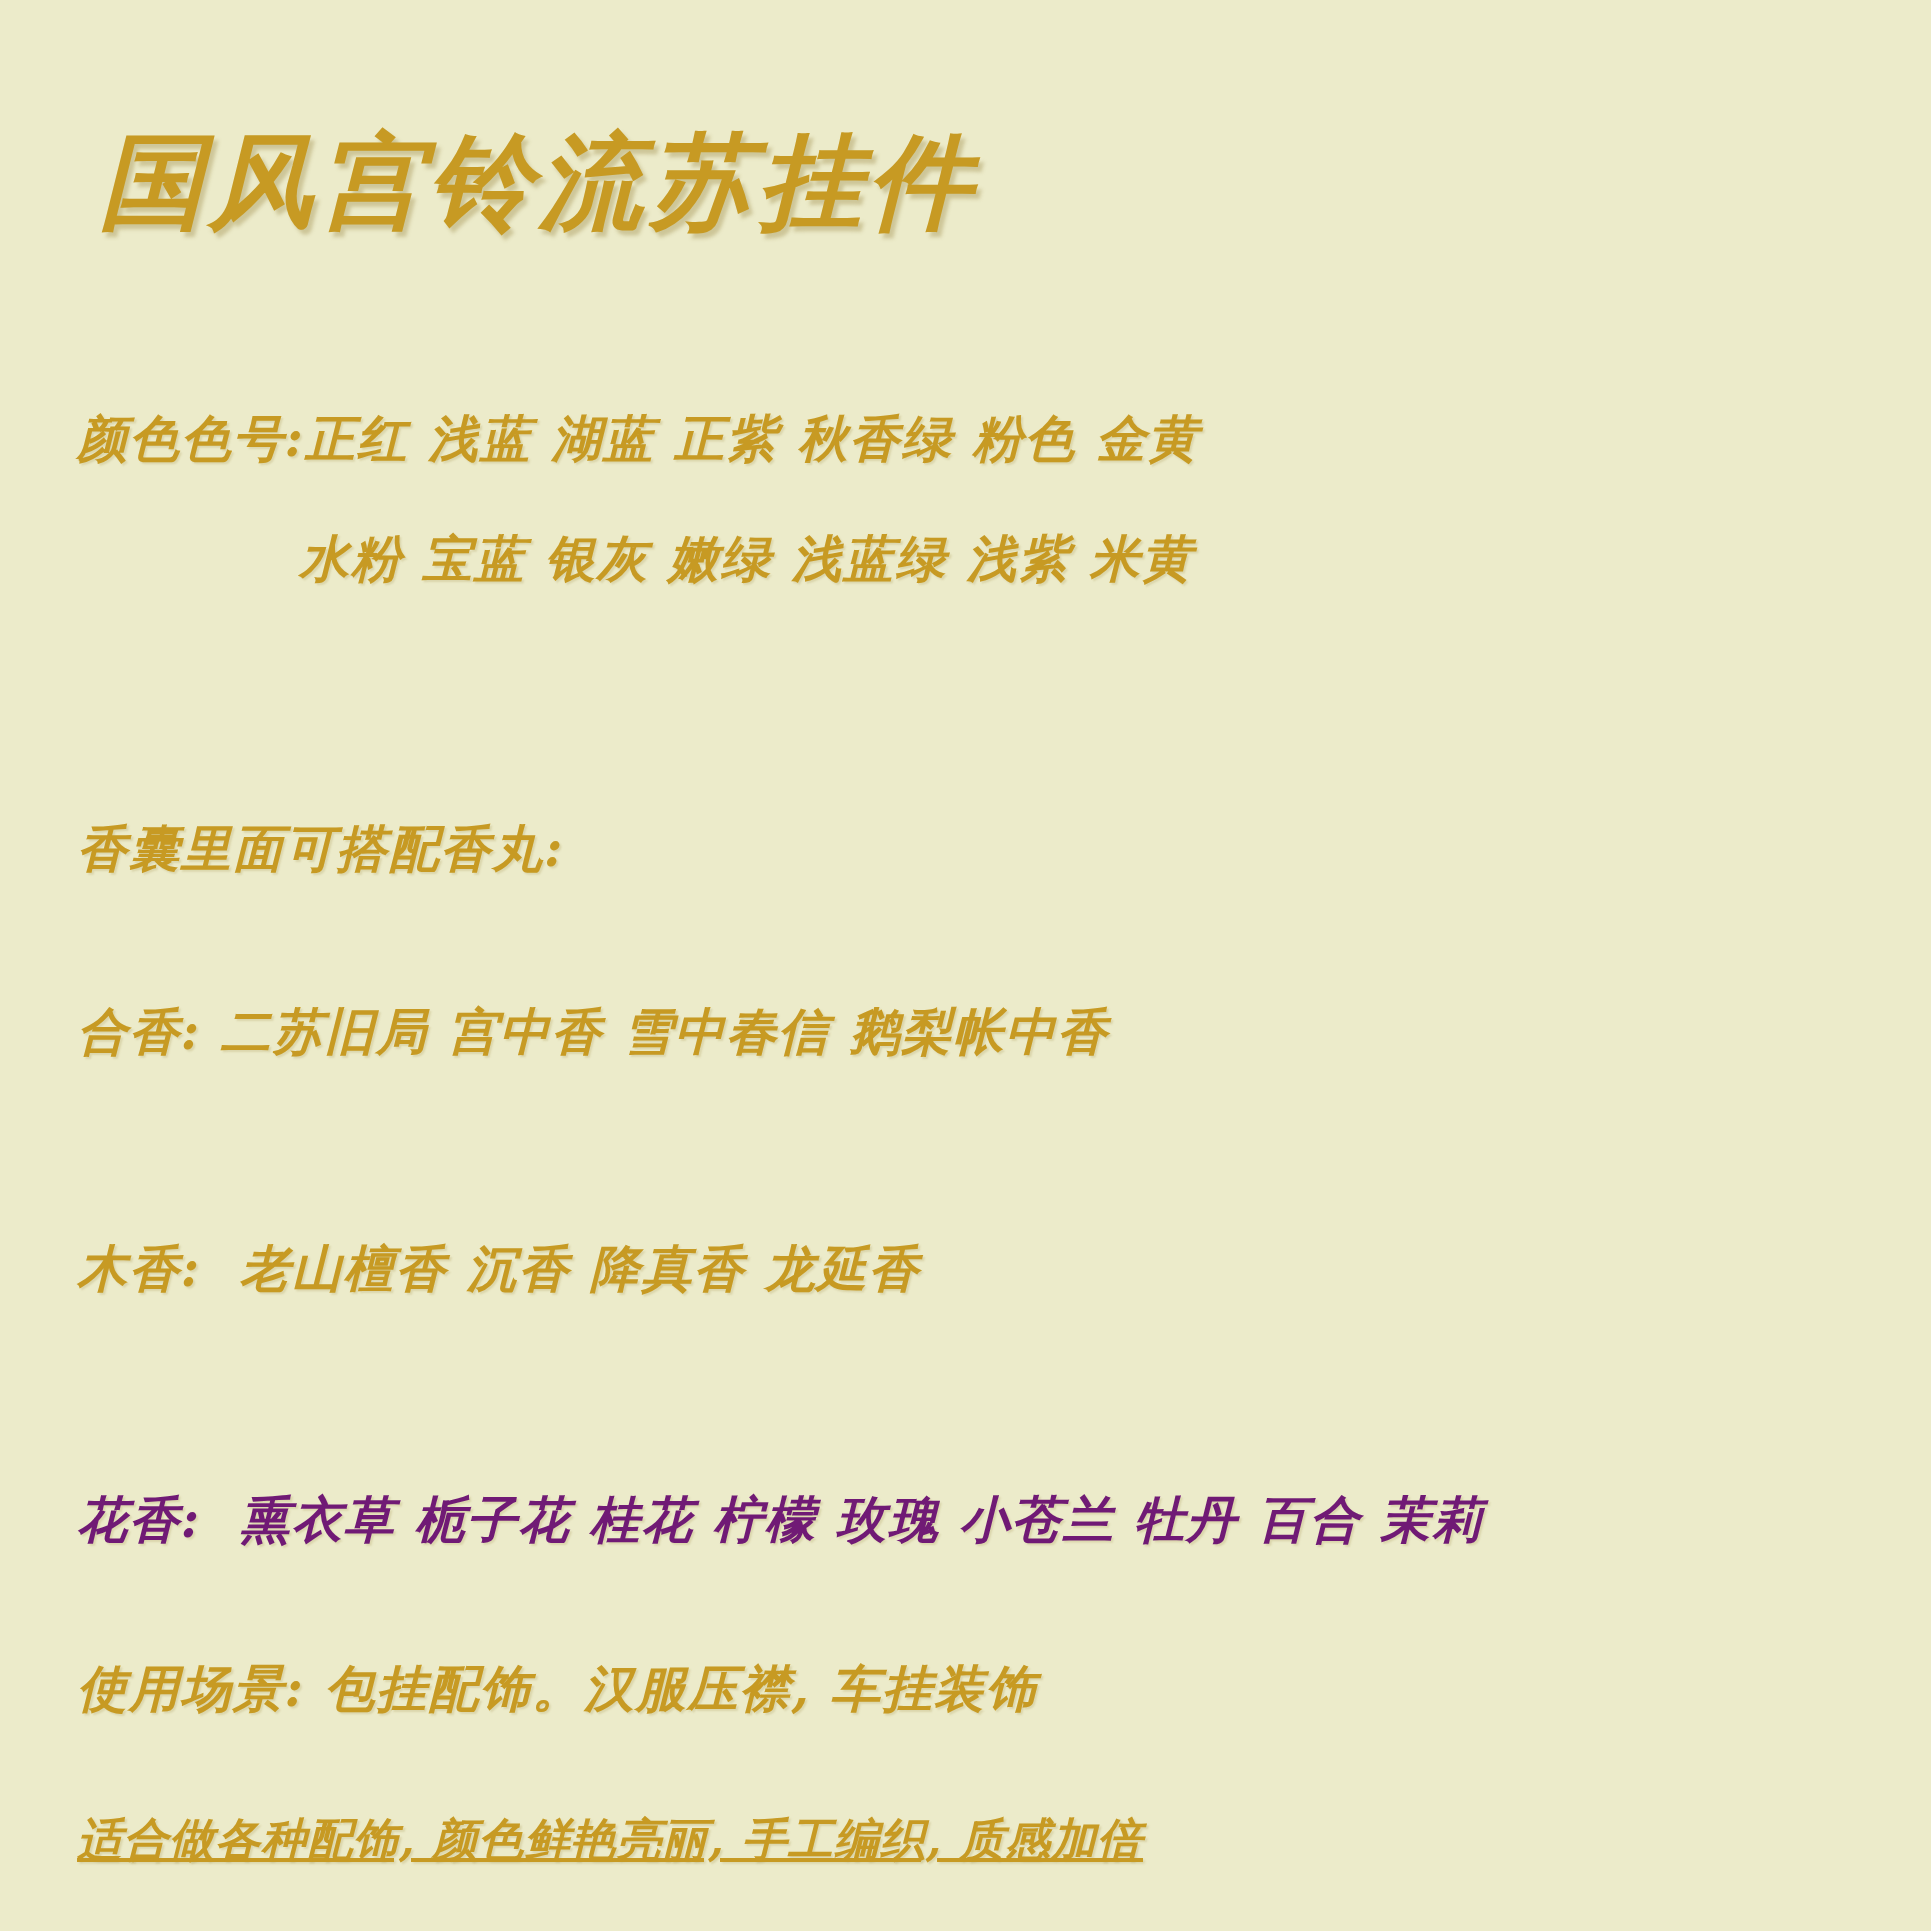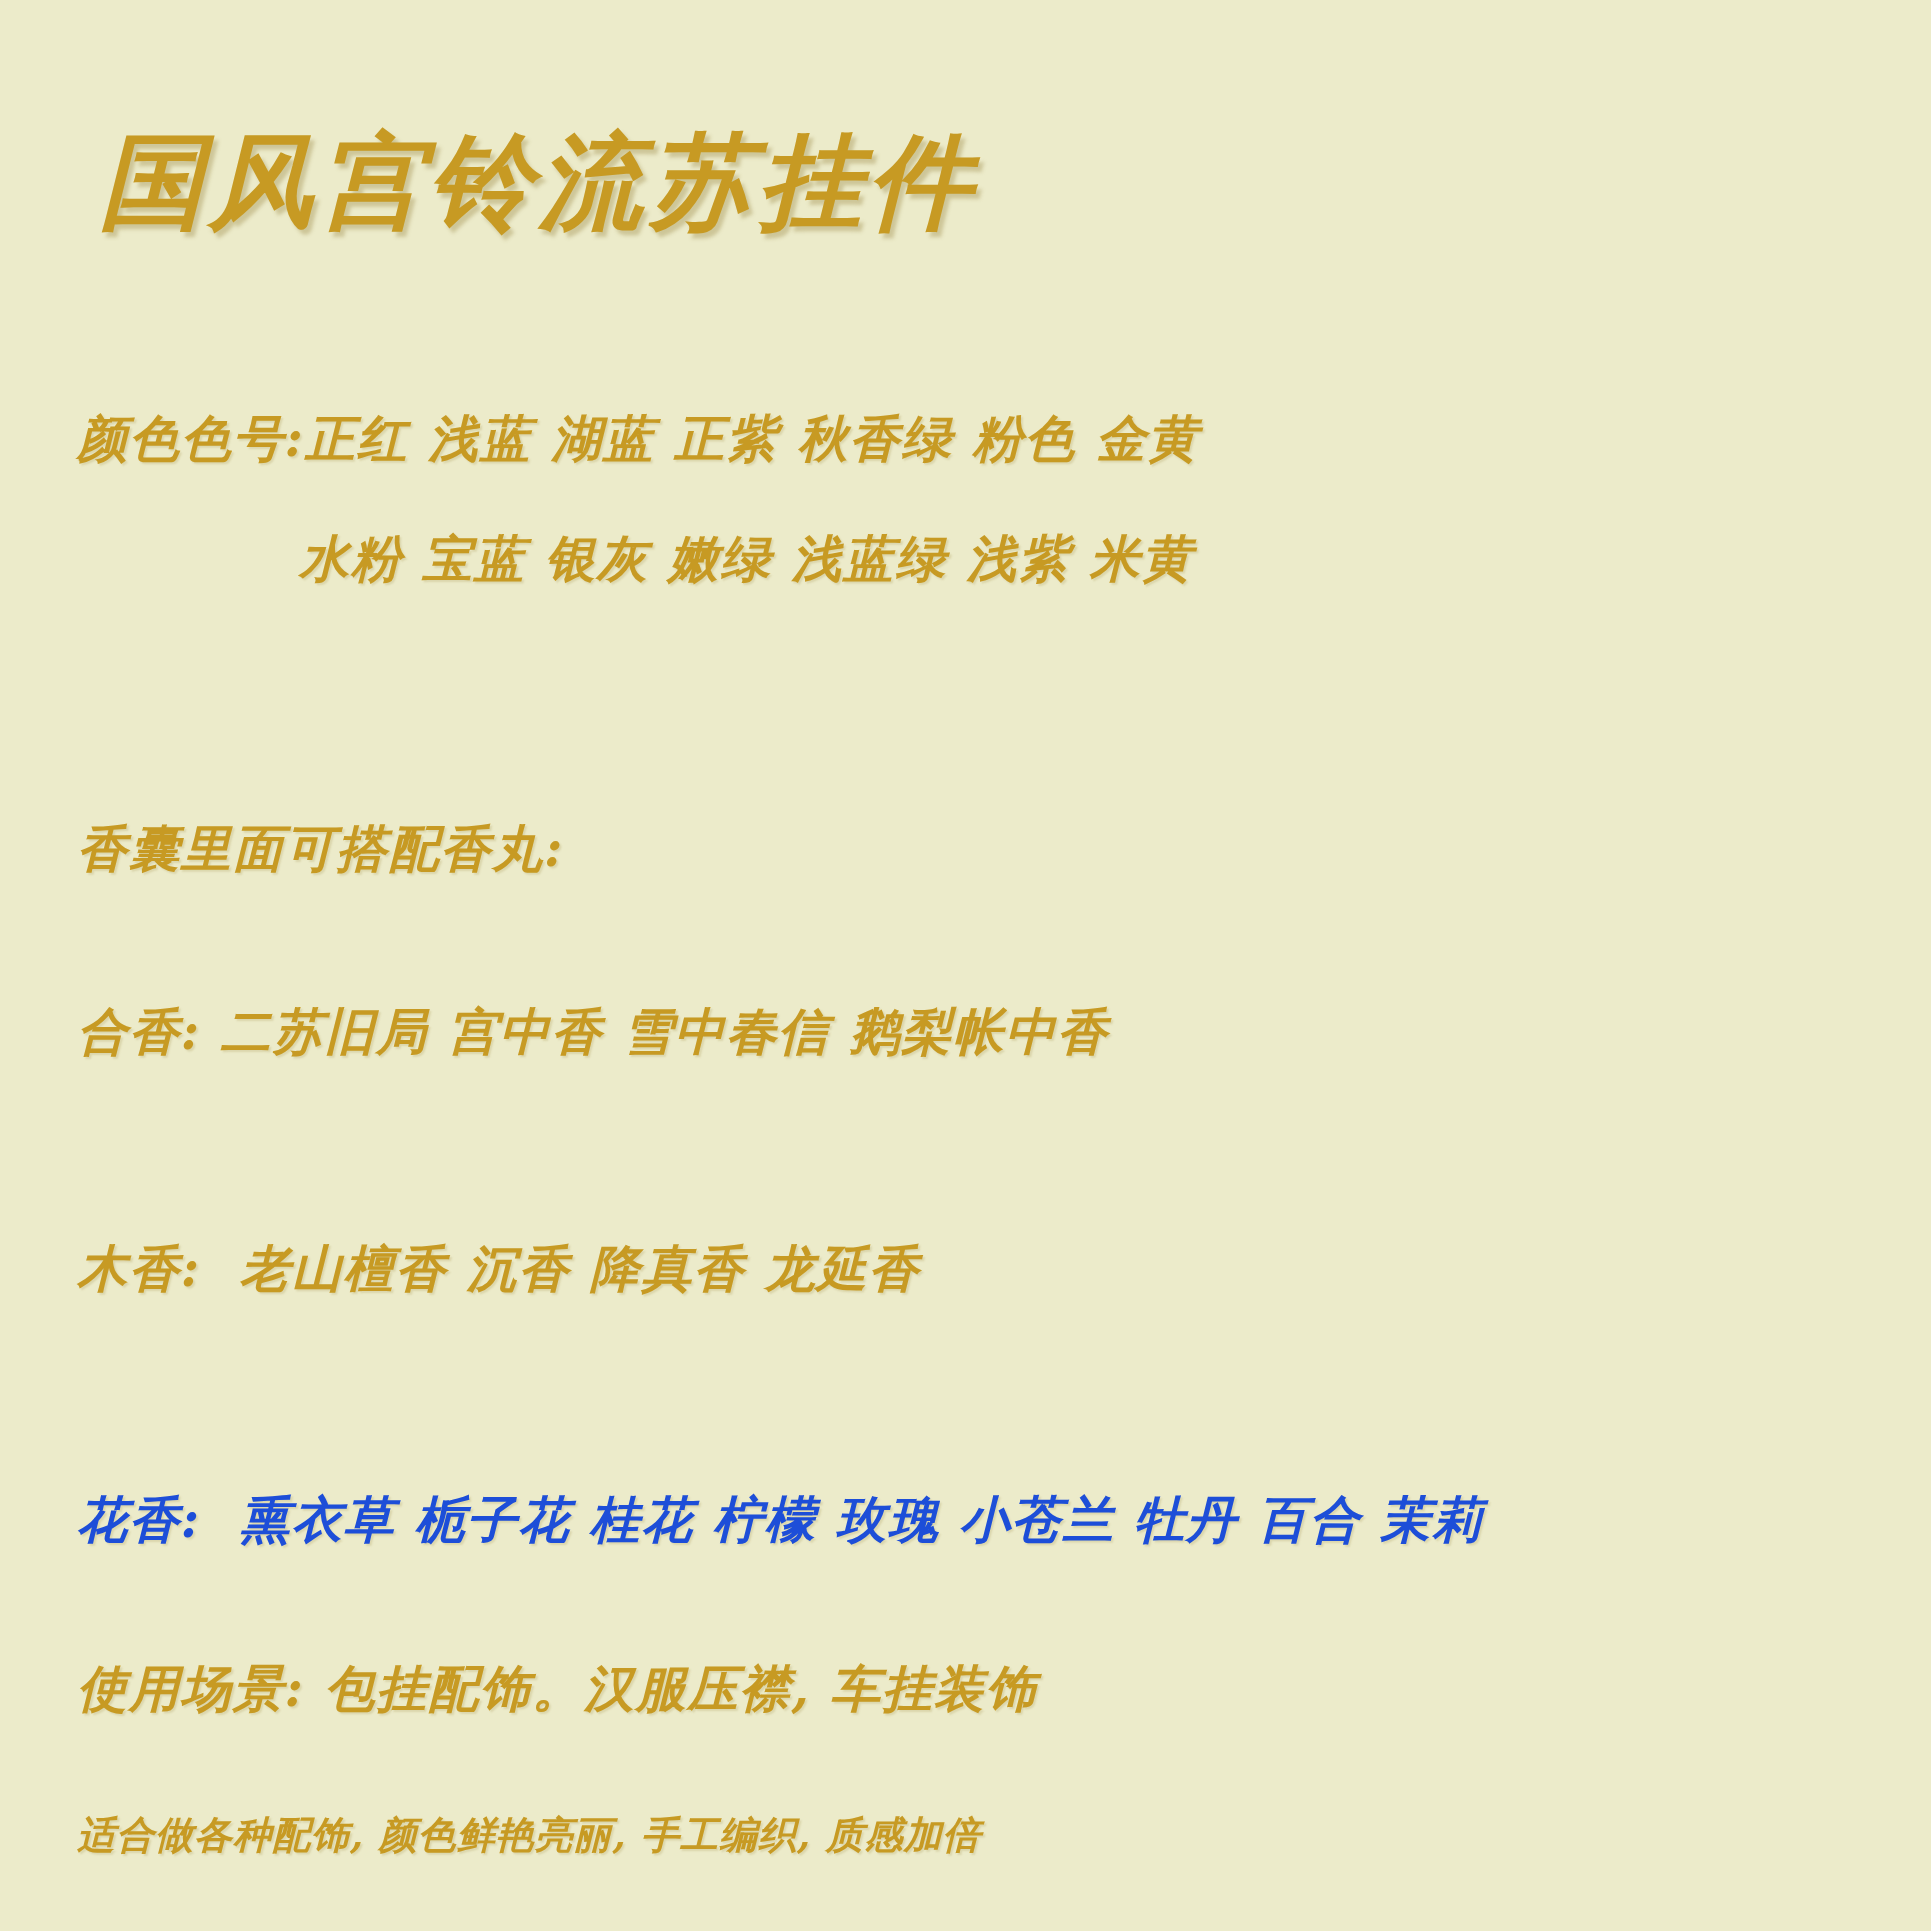--- a/index.html
+++ b/index.html
@@ -41,21 +41,21 @@
     right: 58px;
   }
   .line {
     color: #c79a23;
     font-style: italic;
     font-weight: bold;
     white-space: nowrap;
     text-shadow: 1.9px 1.9px 1.9px rgba(160,140,70,0.22);
   }
   .lg { font-size: 50px; letter-spacing: 1.9px; }
-  .sm { font-size: 38px; letter-spacing: 1px; }
+  .sm { font-size: 45px; letter-spacing: 1px; text-decoration: underline; }
   .indent { padding-left: 222px; }
   .row-colors1 { top: 406px; }
   .row-colors2 { top: 526px; }
   .row-sachet  { top: 800px; margin-top: 16px; }
   .row-hexiang { top: 999px; }
   .row-muxiang { top: 1236px; }
   .row-huaxiang{ top: 1487px; }
   .row-scene   { top: 1656px; }
   .row-footer  { top: 1810px; }
 </style>
@@ -80,21 +80,21 @@
 
   <div class="body-block row-muxiang">
     <span class="line lg" style="color: rgb(199, 154, 35);"><span>木香:</span>&nbsp; <span>老山檀香 沉香 降真香 龙延香</span></span>
   </div>
 
   <div class="body-block row-hexiang">
     <span class="line lg" style="color: rgb(199, 154, 35);"><span>合香:</span> <span>二苏旧局 宫中香 雪中春信 鹅梨帐中香</span></span>
   </div>
 
   <div class="body-block row-huaxiang">
-    <span class="line lg" style="color: #1d4ed8;"><span>花香:</span>&nbsp; <span>熏衣草 栀子花 桂花 柠檬 玫瑰 小苍兰 牡丹 百合 茉莉</span></span>
+    <span class="line lg" style="color: #701a75;"><span>花香:</span>&nbsp; <span>熏衣草 栀子花 桂花 柠檬 玫瑰 小苍兰 牡丹 百合 茉莉</span></span>
   </div>
 
   <div class="body-block row-scene">
     <span class="line lg" style="color: rgb(199, 154, 35);"><span>使用场景:</span> <span>包挂配饰。汉服压襟, 车挂装饰</span></span>
   </div>
 
   <div class="body-block row-footer">
     <span class="line sm" style="color: rgb(199, 154, 35);">适合做各种配饰, 颜色鲜艳亮丽, 手工编织, 质感加倍</span>
   </div>
 

